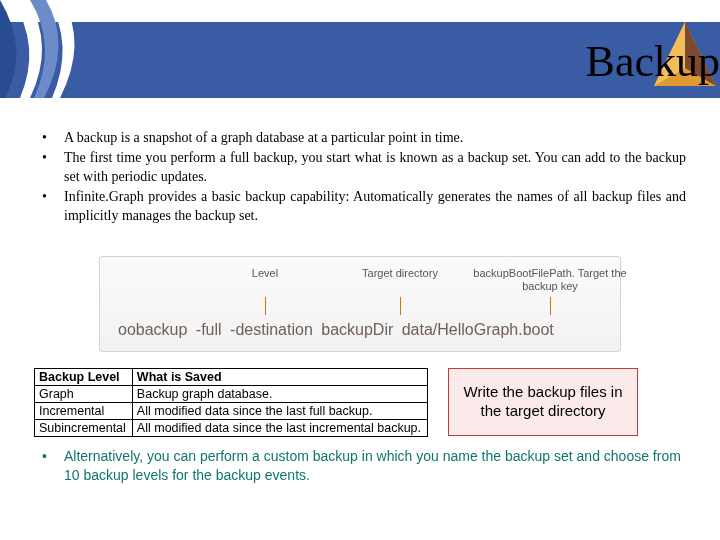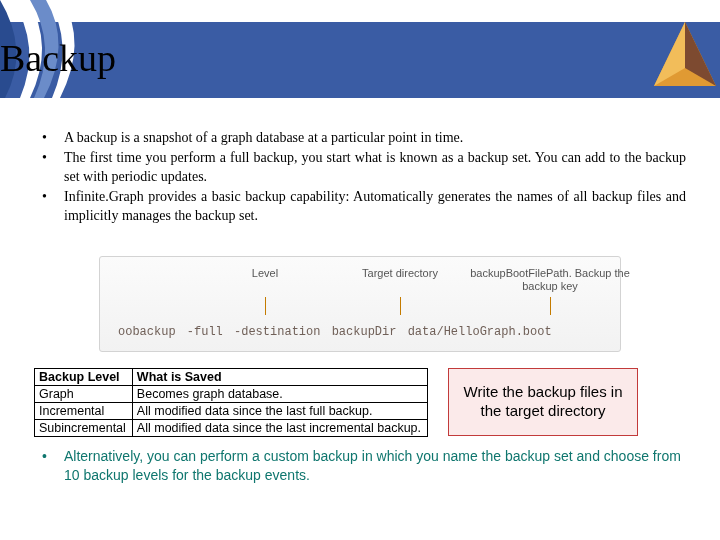--- a/index.html
+++ b/index.html
@@ -36,22 +36,22 @@
     top: 18px;
     right: 0;
     width: 70px;
     height: 74px;
   }
   .title {
     position: absolute;
     top: 36px;
     left: 0;
     right: 0;
-    text-align: left;
-    font-size: 38px;
+    text-align: right;
+    font-size: 44px;
     color: #000;
     font-family: "Times New Roman", serif;
   }
   .content {
     padding: 31px 34px 10px 34px;
   }
   ul.intro {
     list-style: none;
     font-size: 14px;
     line-height: 1.35;
@@ -94,22 +94,22 @@
     background: #c47b00;
   }
   .diag-tick.t1 { left: 165px; }
   .diag-tick.t2 { left: 300px; }
   .diag-tick.t3 { left: 450px; }
   .diag-cmd {
     position: absolute;
     bottom: 12px;
     left: 18px;
     right: 36px;
-    font-family: Liberation Mono, monospace;
-    font-size: 12px;
+    font-family: Liberation Sans, sans-serif;
+    font-size: 16px;
     color: #706058;
     word-spacing: 4px;
   }
   .lower-row {
     display: flex;
     gap: 20px;
     margin: 2px 34px 10px 34px;
     align-items: flex-start;
   }
   table.levels {
@@ -178,37 +178,37 @@
   <ul class="intro">
     <li>A backup is a snapshot of a graph database at a particular point in time.</li>
     <li>The first time you perform a full backup, you start what is known as a backup set. You can add to the backup set with periodic updates.</li>
     <li>Infinite.Graph provides a basic backup capability: Automatically generates the names of all backup files and implicitly manages the backup set.</li>
   </ul>
 </div>
 
 <div class="diagram">
   <div class="diag-label l1">Level</div>
   <div class="diag-label l2">Target directory</div>
-  <div class="diag-label l3">backupBootFilePath. Backup the backup key</div>
+  <div class="diag-label l3">backupBootFilePath. Target the backup key</div>
   <div class="diag-tick t1"></div>
   <div class="diag-tick t2"></div>
   <div class="diag-tick t3"></div>
   <div class="diag-cmd">oobackup -full  -destination backupDir  data/HelloGraph.boot</div>
 </div>
 
 <div class="lower-row">
   <table class="levels">
     <tbody>
         <tr>
       <td>Backup Level</td>
       <td>What is Saved</td>
     </tr>
     <tr>
       <td>Graph</td>
-      <td>Becomes graph database.</td>
+      <td>Backup graph database.</td>
     </tr>
     <tr>
       <td>Incremental</td>
       <td>All modified data since the last full backup.</td>
     </tr>
     <tr>
       <td>Subincremental</td>
       <td class="wrap">All modified data since the last incremental backup.</td>
     </tr>
   </tbody>

